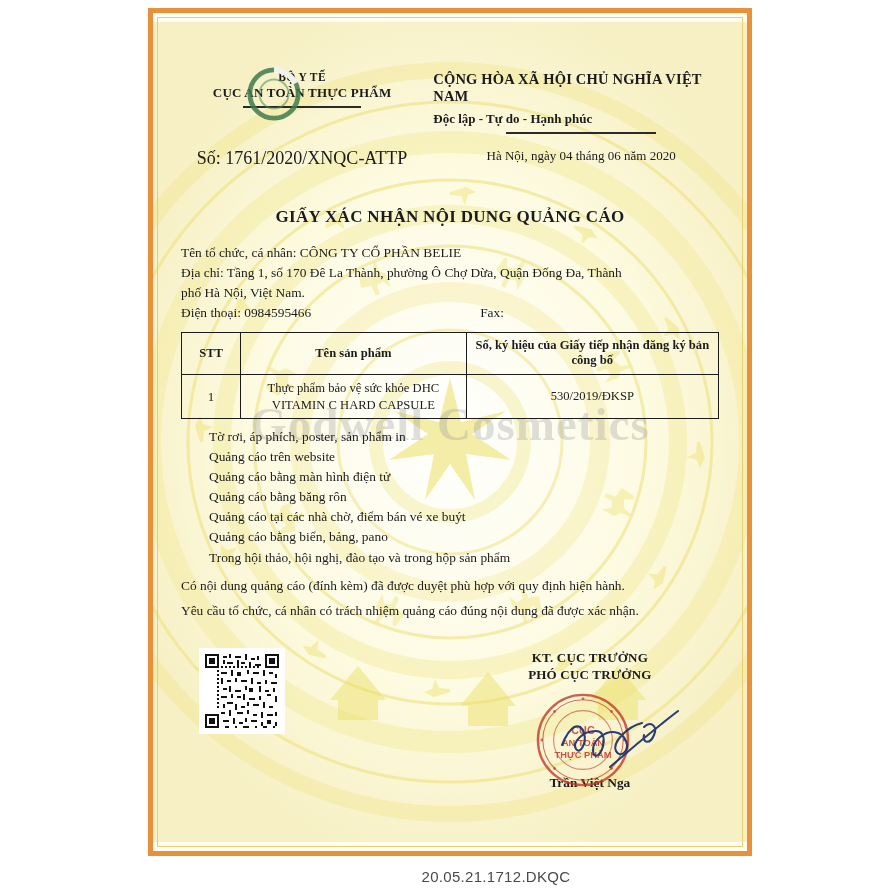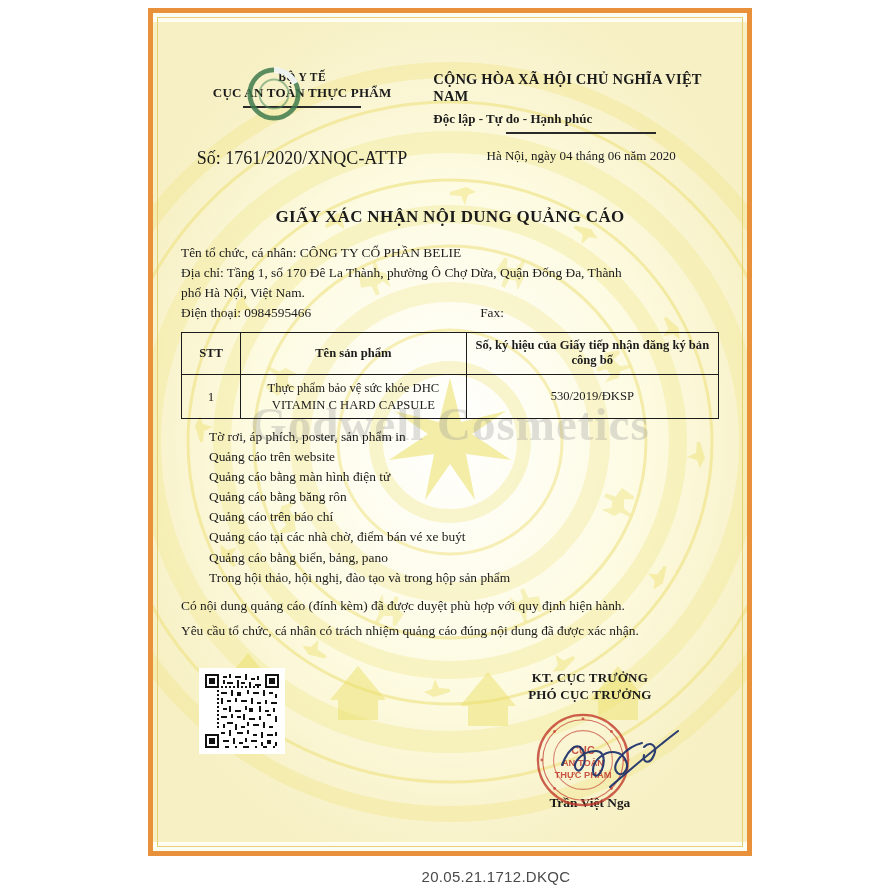--- a/index.html
+++ b/index.html
@@ -416,21 +416,20 @@
         </tr>
       </tbody>
     </table>
 
     <div class="media-wrap">
       <ul class="media">
         <li>Tờ rơi, áp phích, poster, sản phẩm in</li>
         <li>Quảng cáo trên website</li>
         <li>Quảng cáo bằng màn hình điện tử</li>
         <li>Quảng cáo bằng băng rôn</li>
-        <li>Quảng cáo trên báo chí</li>
         <li>Quảng cáo tại các nhà chờ, điểm bán vé xe buýt</li>
         <li>Quảng cáo bằng biển, bảng, pano</li>
         <li>Trong hội thảo, hội nghị, đào tạo và trong hộp sản phẩm</li>
       </ul>
     </div>
 
     <div class="closing">
       <p>Có nội dung quảng cáo (đính kèm) đã được duyệt phù hợp với quy định hiện hành.</p>
       <p>Yêu cầu tổ chức, cá nhân có trách nhiệm quảng cáo đúng nội dung đã được xác nhận.</p>
     </div>

